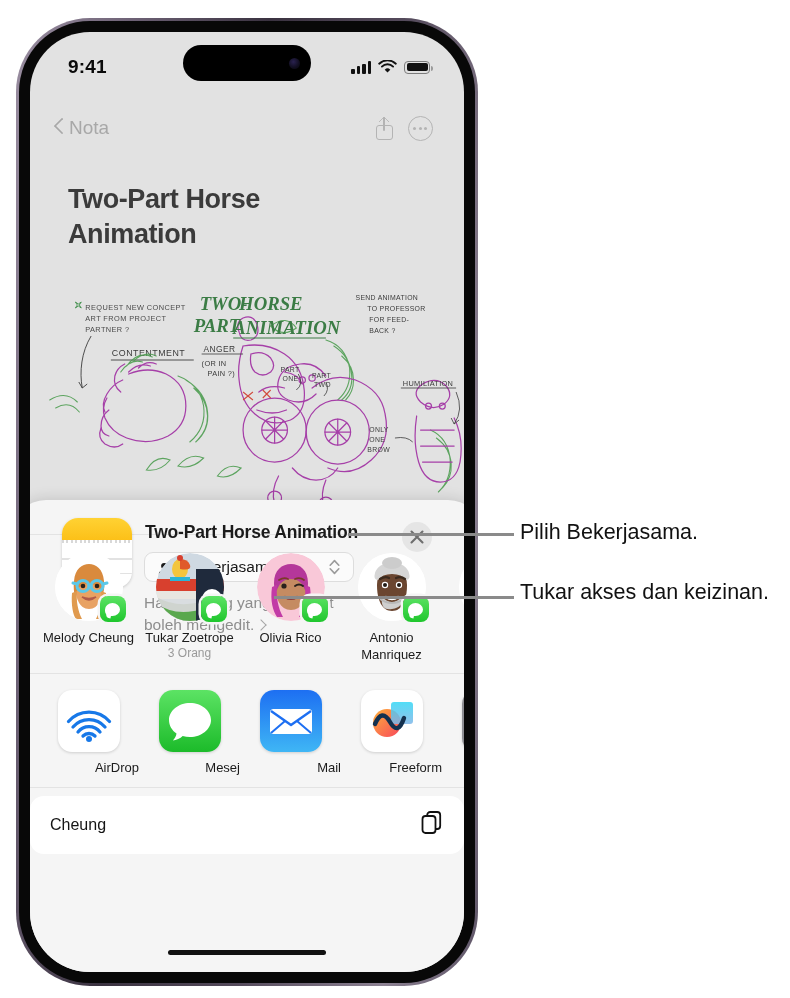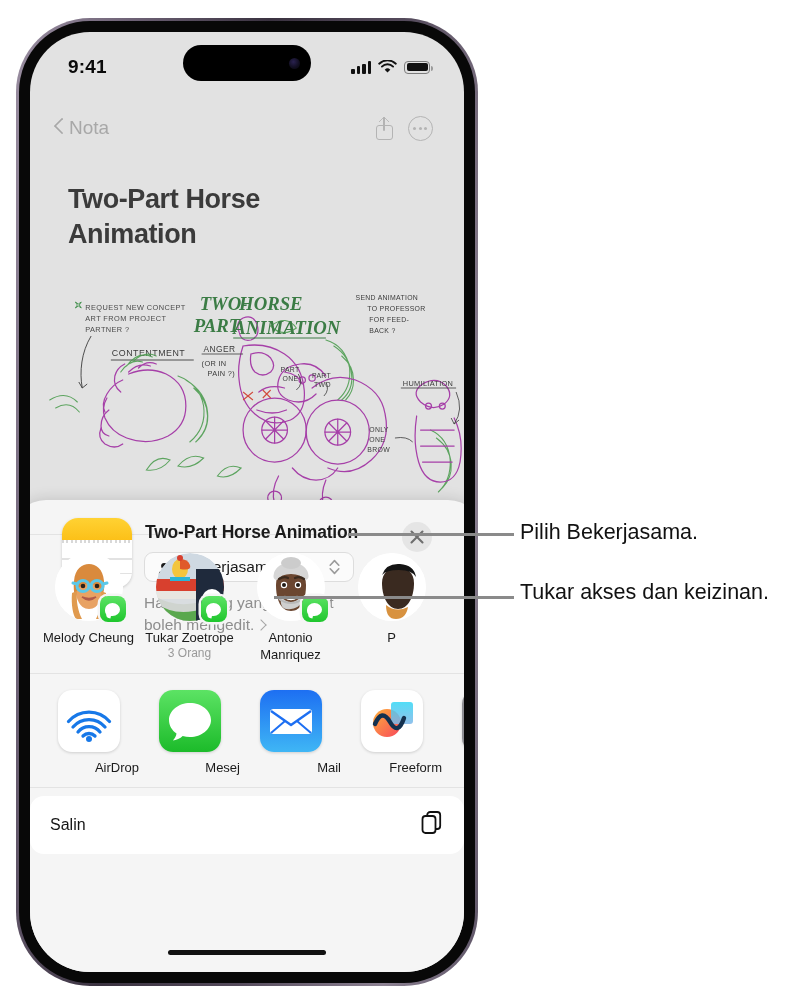--- a/index.html
+++ b/index.html
@@ -421,20 +421,42 @@
                 </svg>
               </div>
               <div class="badge-msg">
                     <span class="bubble"></span>
                   </div>
             </div>
             <div class="c-name">Tukar Zoetrope</div>
             <div class="c-sub">3 Orang</div>
           </div>
 
+          <div class="contact">
+            <div class="av-wrap">
+              <div class="avatar">
+                <svg width="68" height="68" viewBox="0 0 68 68">
+                  <circle cx="34" cy="34" r="34" fill="#f9c8d8"></circle>
+                  <path d="M18 30c0-11 7-17 16-17s16 6 16 17c0 15-5 27-16 27s-16-12-16-27z" fill="#c58b62"></path>
+                  <path d="M17 30c0-13 8-19 17-19s17 6 17 19c0 6-2 9-3 7-2-5-5-11-14-11s-12 6-14 11c-1 2-3-1-3-7z" fill="#b5379a"></path>
+                  <path d="M15 34c-2 14 1 24 5 30h6c-5-9-7-20-6-32z" fill="#c23aa6"></path>
+                  <path d="M53 34c2 14-1 24-5 30h-6c5-9 7-20 6-32z" fill="#c23aa6"></path>
+                  <circle cx="27" cy="33" r="2.6" fill="#29211c"></circle>
+                  <path d="M38 33q4-3 8 0" stroke="#29211c" stroke-width="2" fill="none" stroke-linecap="round"></path>
+                  <path d="M22 27q5-3 9-1M38 26q5-2 9 1" stroke="#7a3a2a" stroke-width="1.8" fill="none" stroke-linecap="round"></path>
+                  <path d="M28 44q6 4 12 0" stroke="#8c3a3a" stroke-width="2.2" fill="none" stroke-linecap="round"></path>
+                </svg>
+              </div>
+              <div class="badge-msg">
+                    <span class="bubble"></span>
+                  </div>
+            </div>
+            <div class="c-name">Olivia Rico</div>
+            <div class="c-sub"></div>
+          </div>
 
           <div class="contact">
             <div class="av-wrap">
               <div class="avatar" style="background:#fff">
                 <svg width="68" height="68" viewBox="0 0 68 68">
                   <circle cx="34" cy="34" r="34" fill="#fff"></circle>
                   <path d="M19 32c0-11 7-17 15-17s15 6 15 17c0 15-5 26-15 26s-15-11-15-26z" fill="#6b4630"></path>
                   <path d="M17 20q3-10 17-10t17 10q2 7-3 7-4-6-14-6t-14 6q-5 0-3-7z" fill="#d6d6d6"></path>
                   <ellipse cx="34" cy="10" rx="10" ry="6" fill="#cccccc"></ellipse>
                   <path d="M24 44q10 10 20 0 2 10-10 12t-10-12z" fill="#cfcfcf"></path>
@@ -539,21 +561,21 @@
             </div>
             <div class="app-name">Jemp</div>
           </div>
 
         </div>
 
         <div class="divider"></div>
 
         <div class="actions">
           <div class="action-card">
-            <span class="action-label">Salin</span>
+            <span class="action-label">Cheung</span>
             <span>
               <svg width="24" height="26" viewBox="0 0 24 26">
                 <rect x="7.2" y="2" width="13" height="17" rx="3" fill="#fff" stroke="#111" stroke-width="1.8"></rect>
                 <rect x="2.5" y="6" width="13" height="17" rx="3" fill="#fff" stroke="#111" stroke-width="1.8"></rect>
               </svg>
             </span>
           </div>
         </div>
 
       </div>

